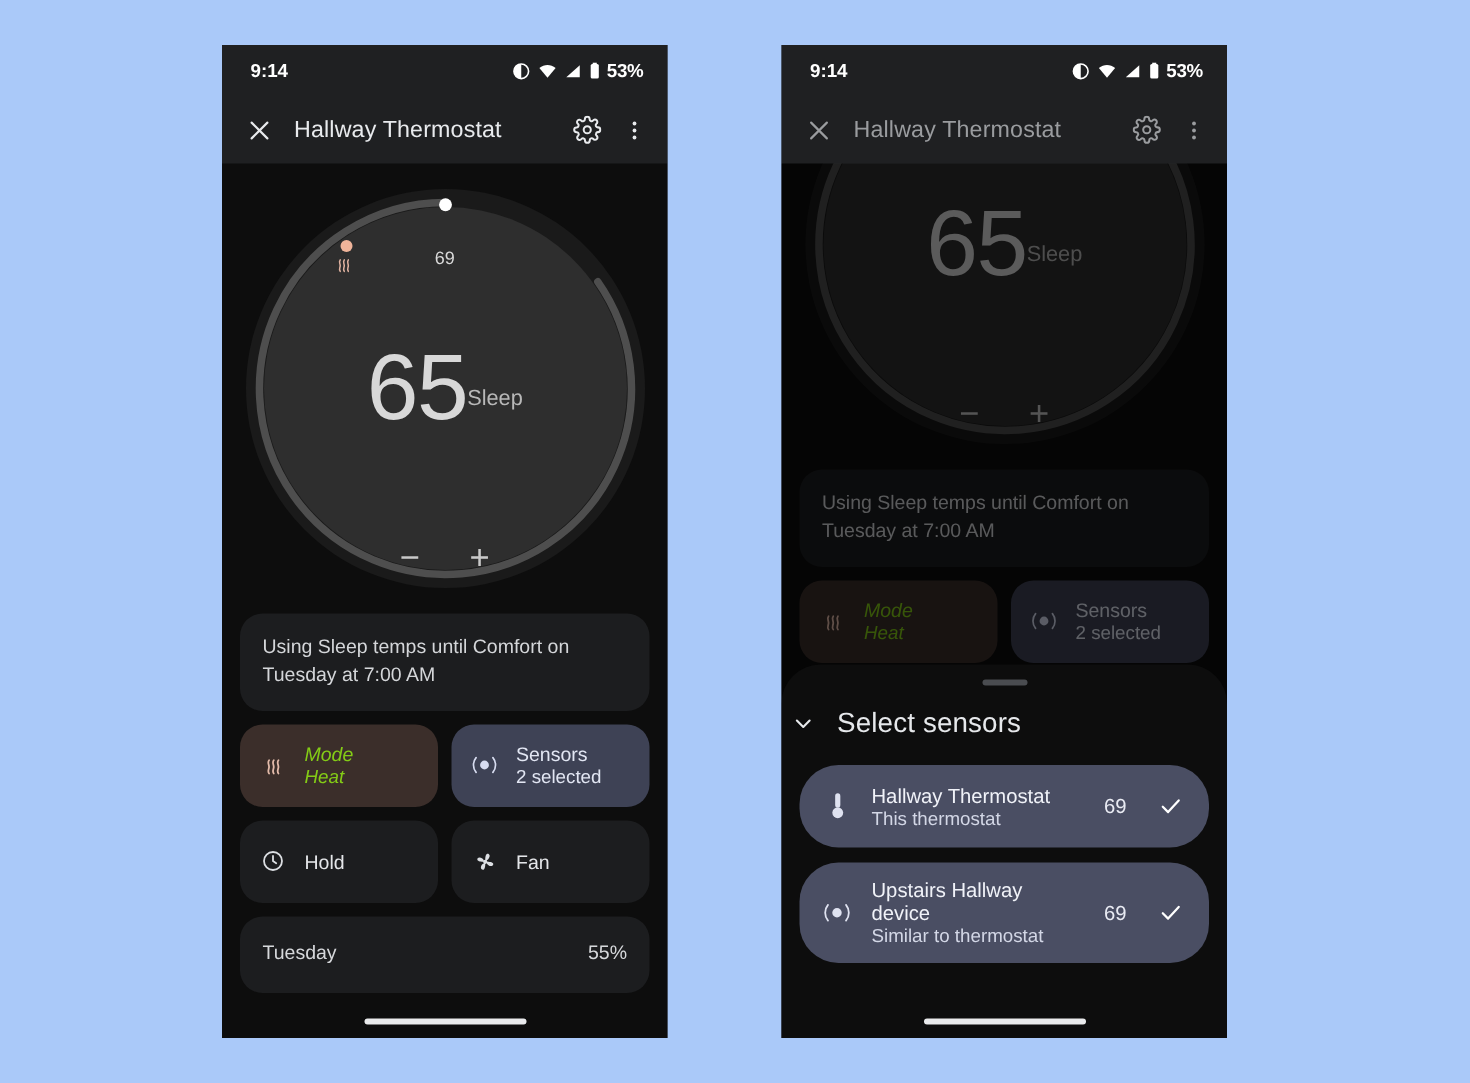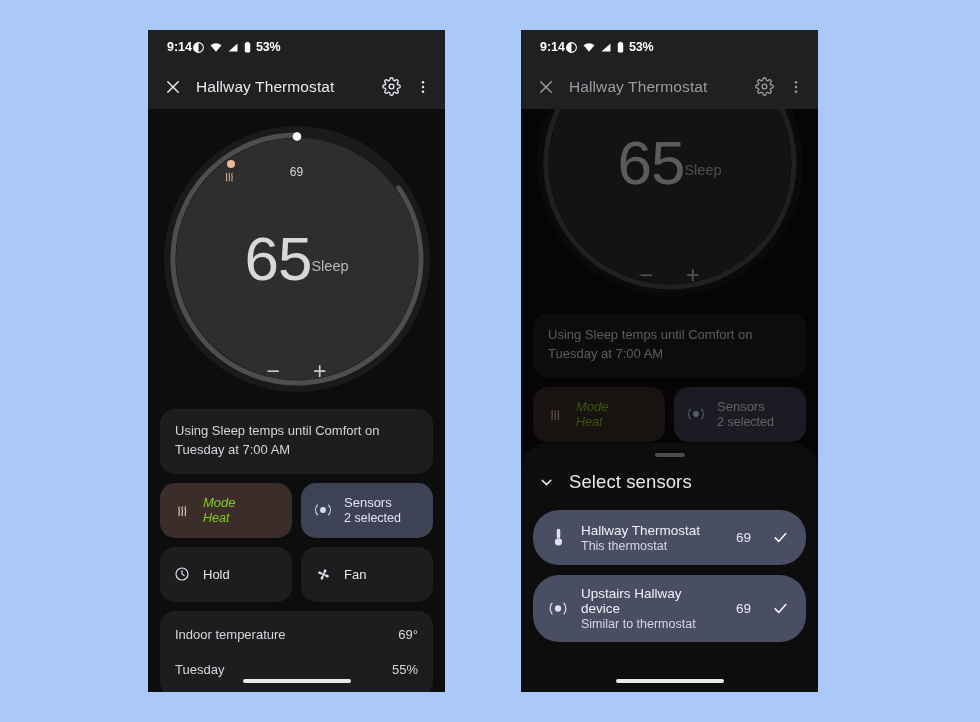--- a/index.html
+++ b/index.html
@@ -22,20 +22,21 @@
   }
   #phone-left  { left: 148px; }
   #phone-right { left: 521px; }
 
   
   .statusbar {
     height: 34px;
     background: #1f2022;
     display: flex;
     align-items: center;
+    justify-content: space-between;
     padding: 0 16px 0 19px;
     color: #ffffff;
     font-size: 12.5px;
     font-weight: bold;
     position: relative;
     z-index: 5;
   }
   .status-right { display: flex; align-items: center; gap: 4px; }
   .status-right svg { display: block; }
   .batt-pct { font-size: 12.5px; font-weight: bold; letter-spacing: -.2px; }
@@ -218,21 +219,21 @@
     width: 30px; height: 4px;
     border-radius: 3px;
     background: #4a4c50;
     margin: 10px auto 0;
     cursor: pointer;
   }
   .sheet-head {
     display: flex;
     align-items: center;
     gap: 14px;
-    padding: 14px 20px 0 17px;
+    padding: 14px 20px 0 6px;
     color: #e6e8eb;
   }
   .sheet-title { font-size: 18.5px; letter-spacing: .1px; }
   .sheet-desc {
     padding: 14px 22px 0 23px;
     font-size: 12.5px;
     line-height: 1.5;
     color: #c6c9cd;
   }
   .sensor-list { padding: 17px 12px 0; display: flex; flex-direction: column; gap: 10px; }
@@ -402,24 +403,20 @@
               </svg>
             </span>
             <span class="tile-text">
               <span class="tile-title">Fan</span>
             </span>
           </div>
         </div>
 
         <div class="card stat-card">
           <div class="stat-row">
-            <span>Indoor temperature</span>
-            <span class="stat-val">69°</span>
-          </div>
-          <div class="stat-row">
             <span>Tuesday</span>
             <span class="stat-val">55%</span>
           </div>
         </div>
 
       </div>
     </div>
 
     <div class="home-ind"></div>
   </div>

